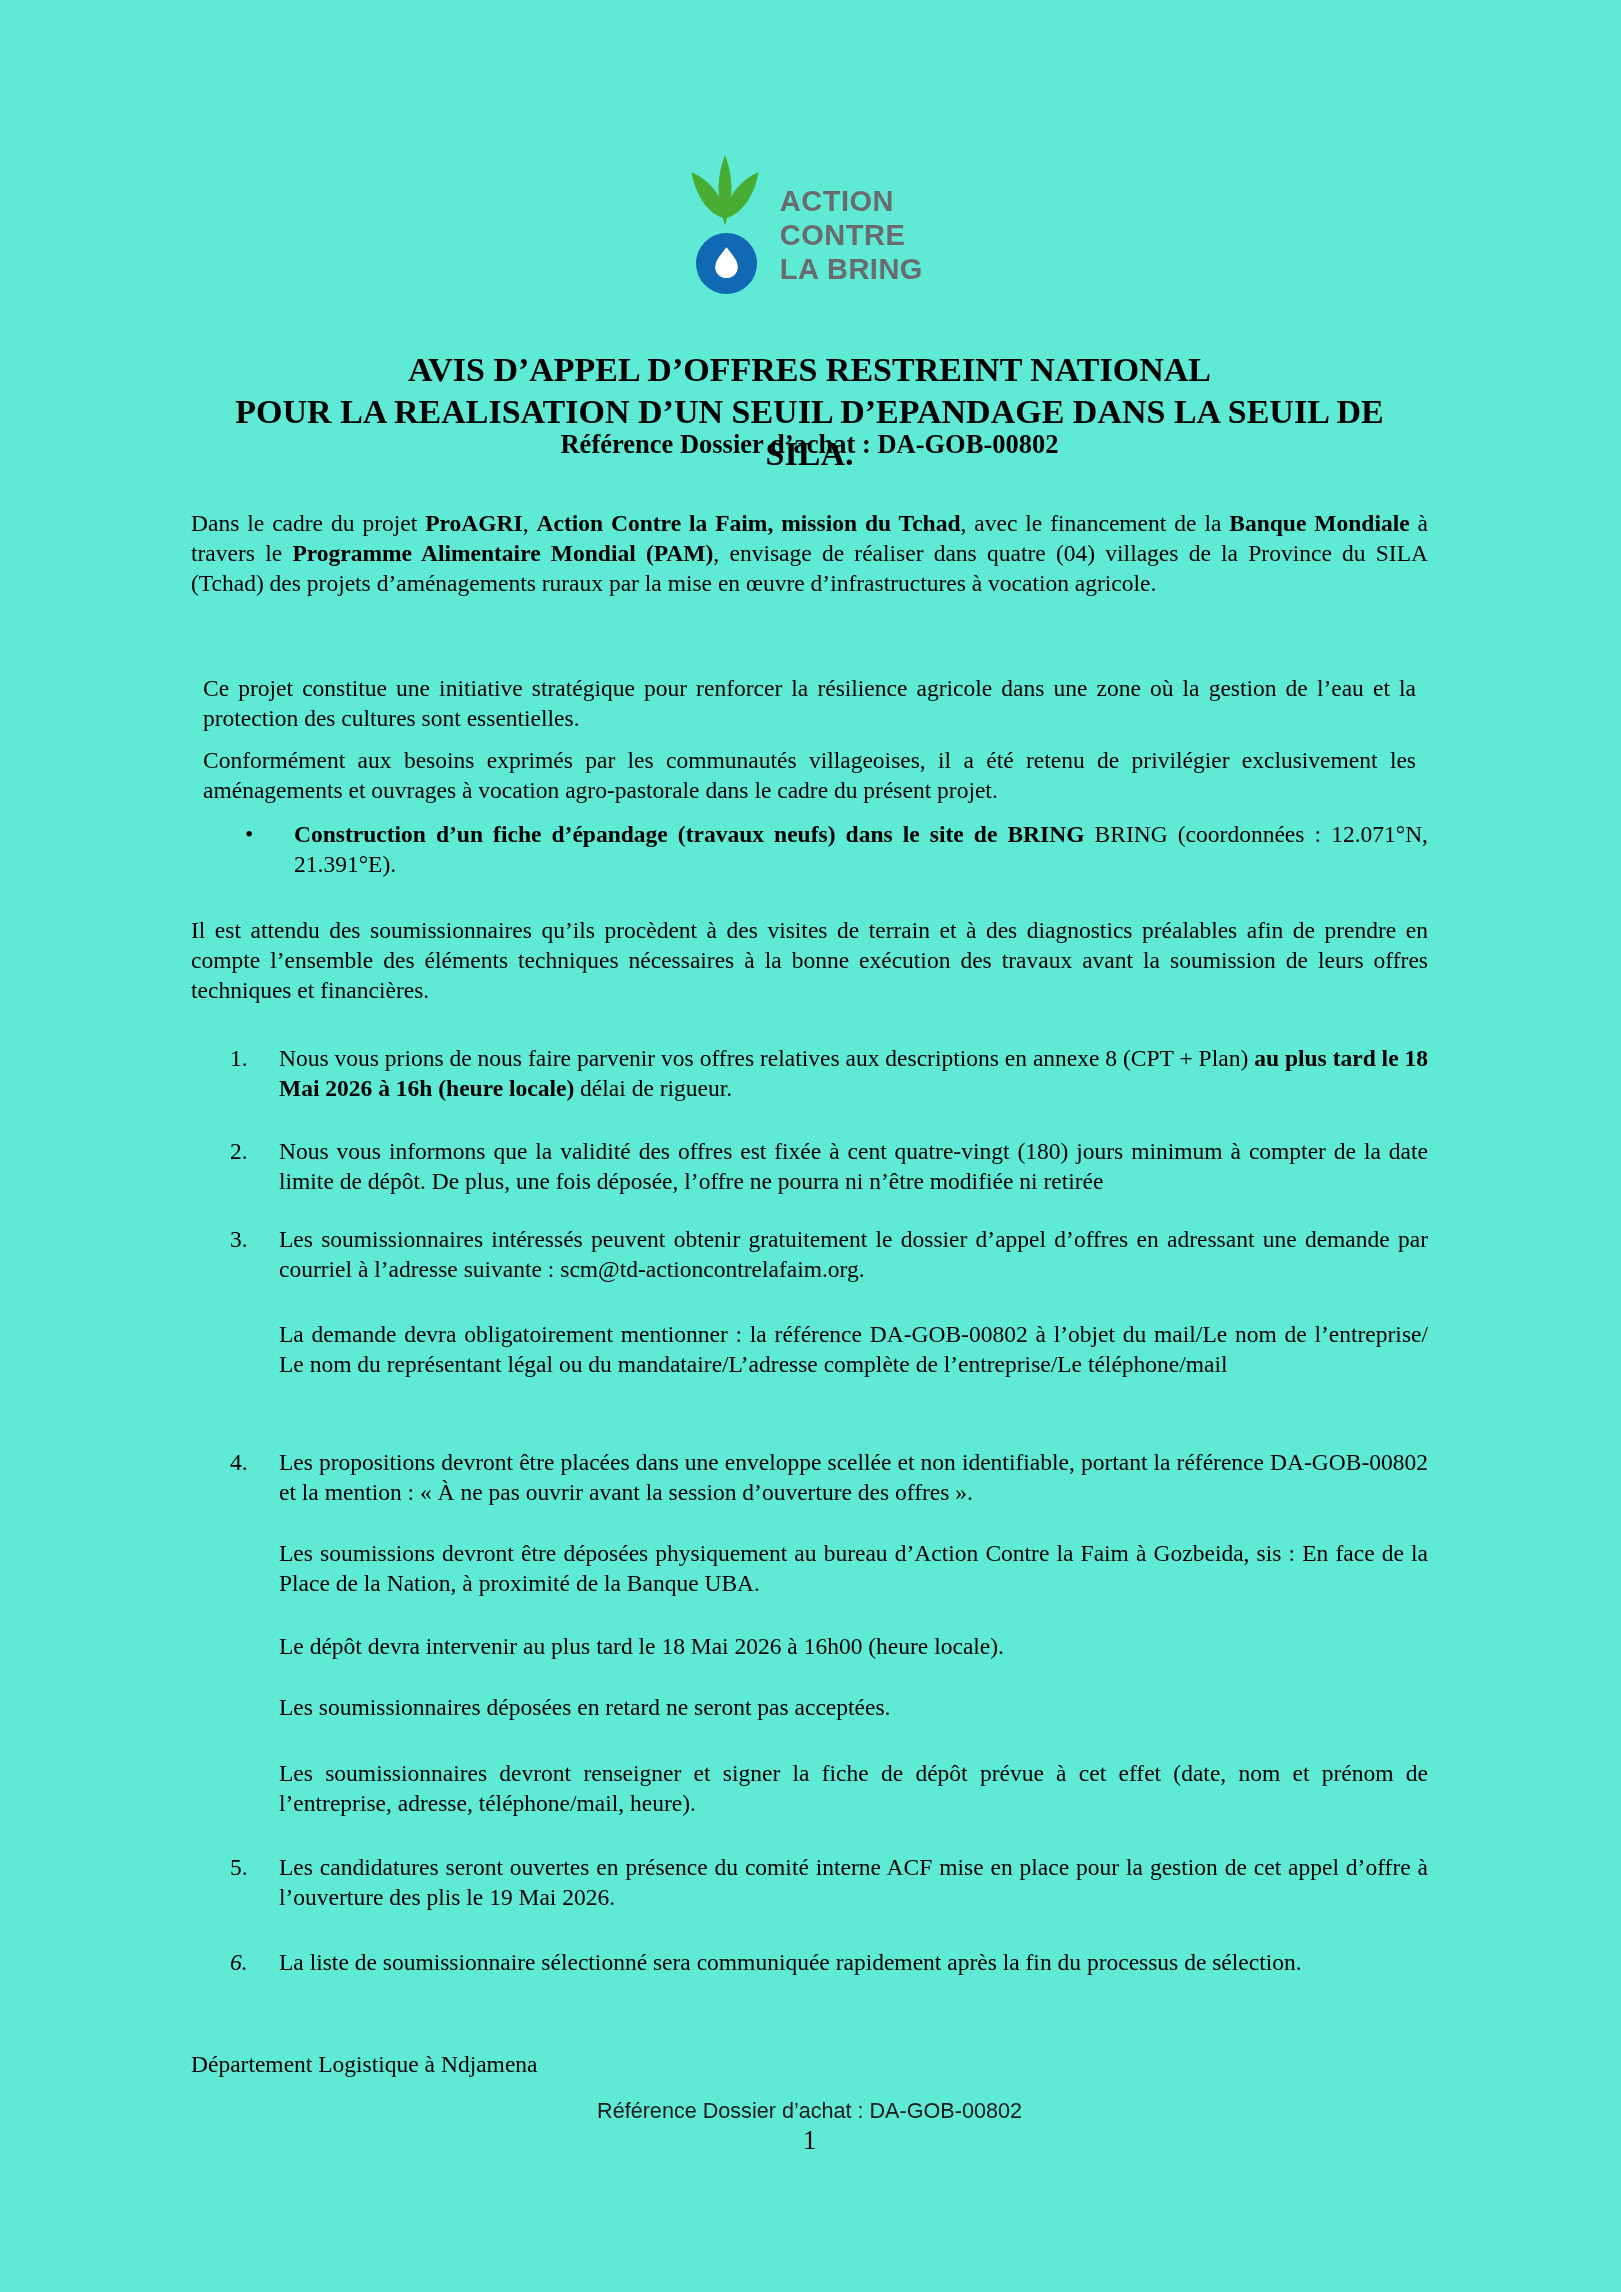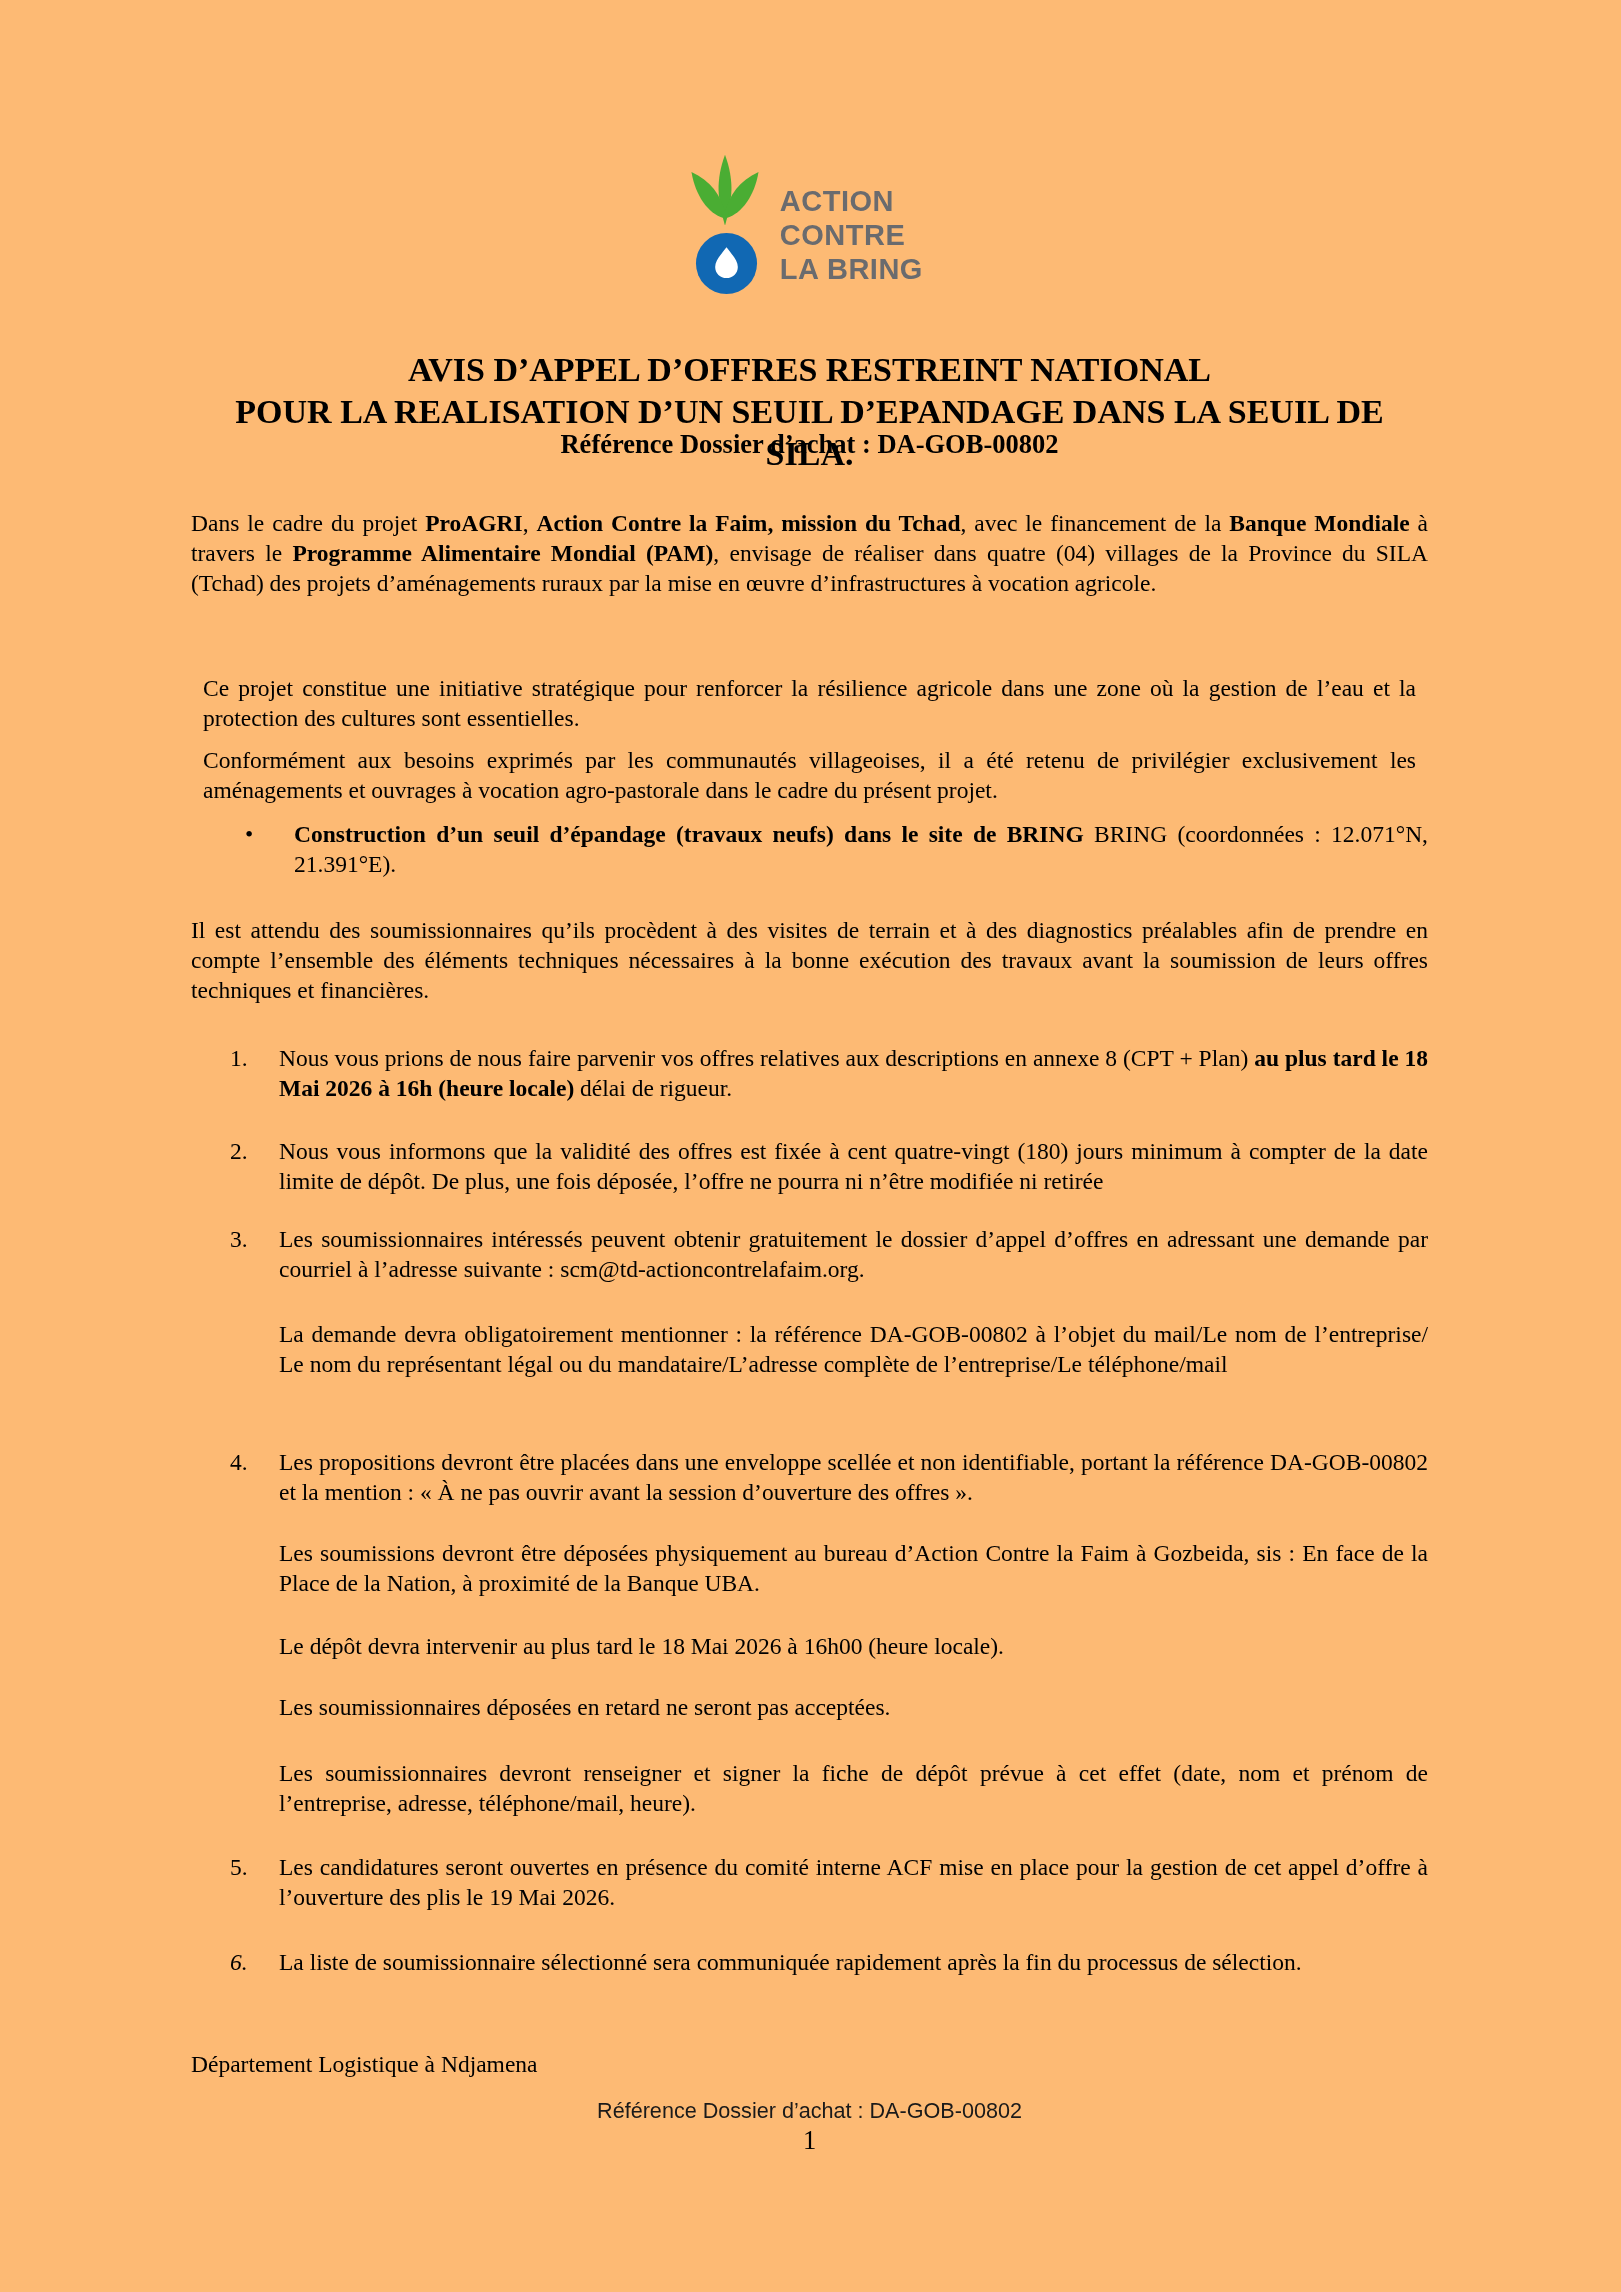--- a/index.html
+++ b/index.html
@@ -1,19 +1,19 @@
 <!DOCTYPE html>
 <html lang="fr"><head>
 <meta charset="utf-8">
 <style>
   html,body{margin:0;padding:0;background:#ffffff;}
   .page{
     position:relative;
     width:1621px;height:2293px;
-    background:#fdba74;
+    background:#5eead4;
     font-family:"Liberation Serif",serif;
     color:#000;
     overflow:hidden;
   }
   .abs{position:absolute;}
   .body-text{
     font-size:23.5px;line-height:30px;
     text-align:justify;
   }
   .center{text-align:center;}
@@ -98,21 +98,21 @@
 
   <div class="abs body-text p1"><span>Dans le cadre du projet </span><b>ProAGRI</b><span>, </span><b>Action Contre la Faim, mission du Tchad</b><span>, avec le financement de la </span><b>Banque Mondiale</b><span> à travers le </span><b>Programme Alimentaire Mondial (PAM)</b><span>, envisage de réaliser dans quatre (04) villages de la Province du SILA (Tchad) des projets d’aménagements ruraux par la mise en œuvre d’infrastructures à vocation agricole.</span></div>
 
   <div class="abs body-text p23">
     <p>Ce projet constitue une initiative stratégique pour renforcer la résilience agricole dans une zone où la gestion de l’eau et la protection des cultures sont essentielles.</p>
     <p>Conformément aux besoins exprimés par les communautés villageoises, il a été retenu de privilégier exclusivement les aménagements et ouvrages à vocation agro-pastorale dans le cadre du présent projet.</p>
   </div>
 
   <div class="abs body-text bullet-block">
     <span class="bullet-marker">•</span>
-    <div class="bullet-text"><b>Construction d’un seuil d’épandage (travaux neufs) dans le site de BRING</b><span> BRING (coordonnées : 12.071°N, 21.391°E).</span></div>
+    <div class="bullet-text"><b>Construction d’un fiche d’épandage (travaux neufs) dans le site de BRING</b><span> BRING (coordonnées : 12.071°N, 21.391°E).</span></div>
   </div>
 
   <div class="abs body-text expectation">Il est attendu des soumissionnaires qu’ils procèdent à des visites de terrain et à des diagnostics préalables afin de prendre en compte l’ensemble des éléments techniques nécessaires à la bonne exécution des travaux avant la soumission de leurs offres techniques et financières.</div>
 
   <div class="abs body-text li li1">
     <span class="num">1.</span>
     <div class="li-text"><span>Nous vous prions de nous faire parvenir vos offres relatives aux descriptions en annexe 8 (CPT + Plan) </span><b>au plus tard le 18 Mai 2026 à 16h (heure locale)</b><span> délai de rigueur.</span></div>
   </div>
 
   <div class="abs body-text li li2">

